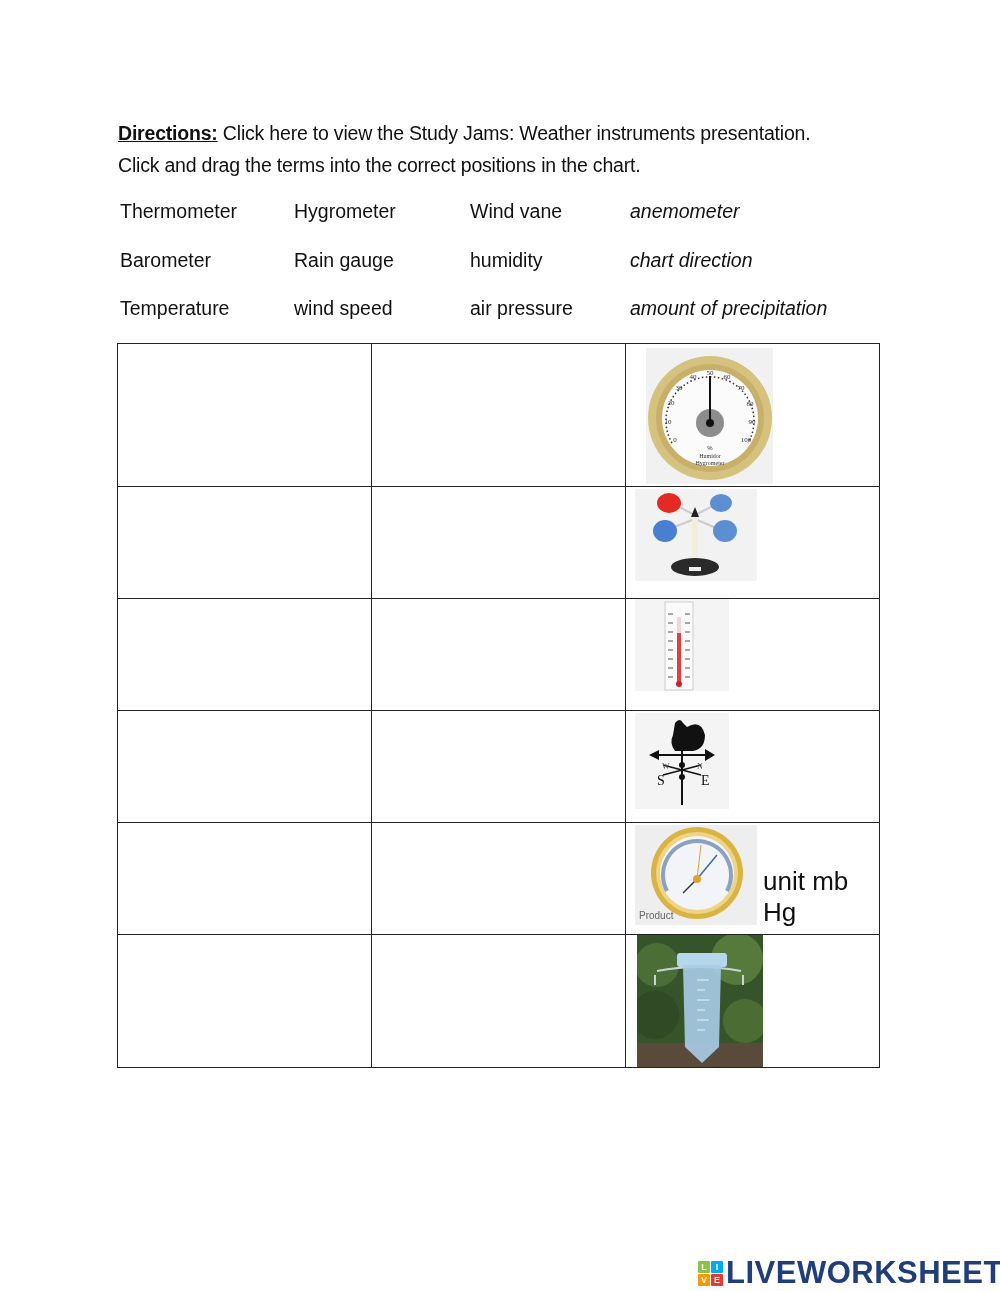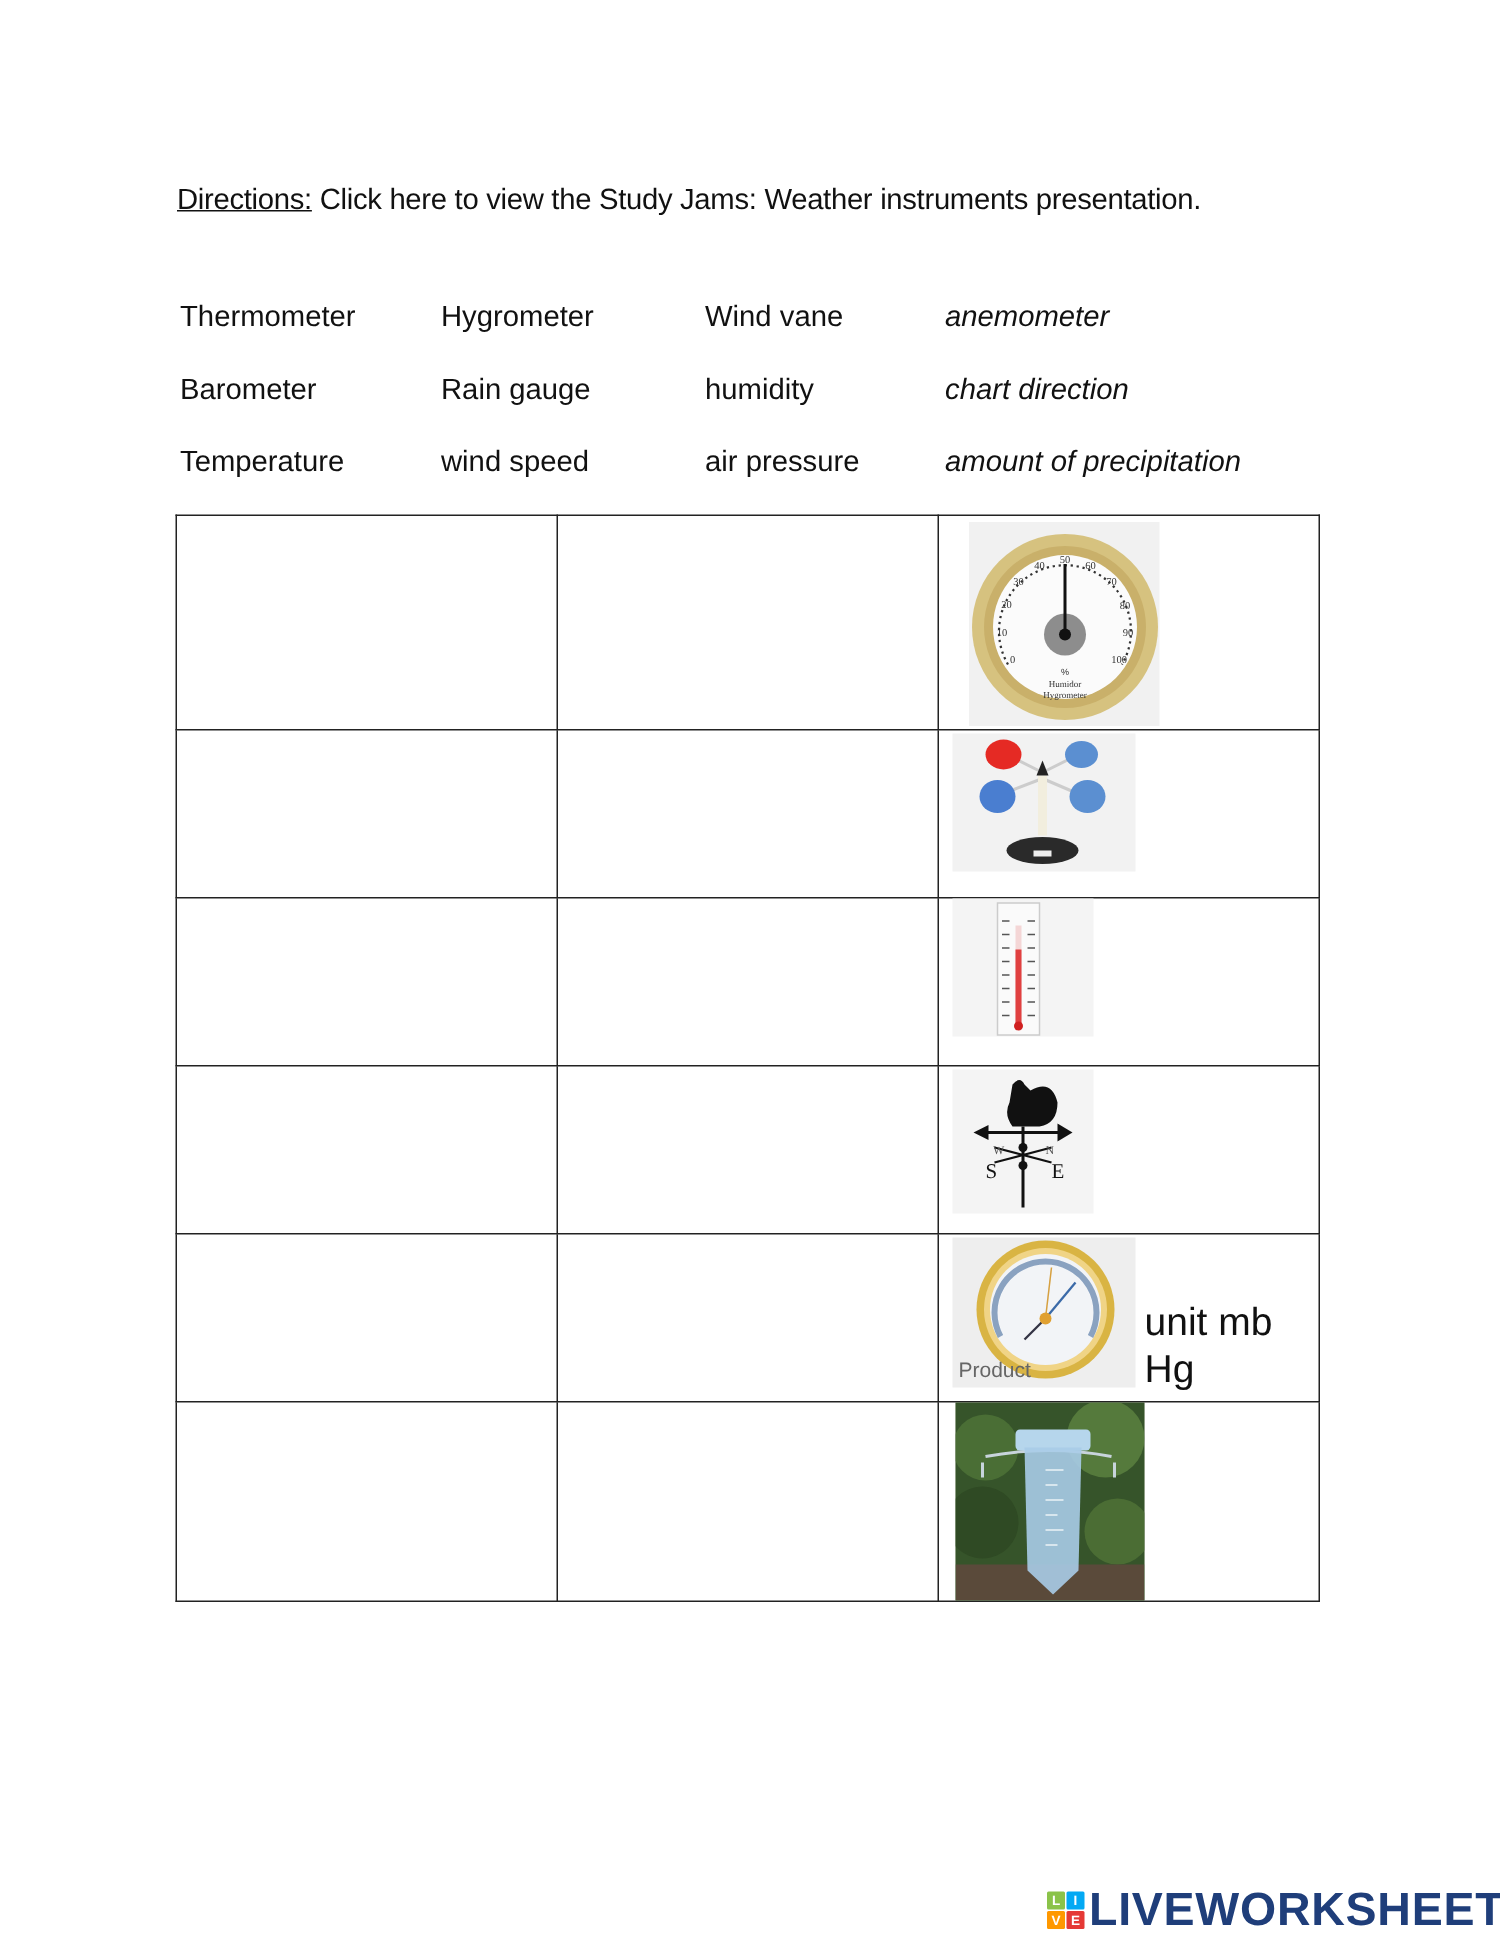--- a/index.html
+++ b/index.html
@@ -4,21 +4,21 @@
   <style>
     html, body { margin: 0; padding: 0; }
     body {
       width: 1000px; height: 1291px; background: #ffffff; position: relative; overflow: hidden;
       font-family: "Liberation Sans", "DejaVu Sans", sans-serif; color: #111;
     }
     .directions {
       position: absolute; left: 118px; top: 117px; width: 780px;
       font-size: 19.5px; line-height: 32px; letter-spacing: -0.2px;
     }
-    .directions .lbl { font-weight: normal; text-decoration: underline; text-align: center; }
+    .directions .lbl { font-weight: bold; text-decoration: underline; text-align: center; }
     .terms { position: absolute; left: 118px; top: 197px; }
     .term-row { position: relative; height: 48.5px; }
     .term {
       position: absolute; top: 0; font-size: 19.5px; line-height: 28px; white-space: nowrap; cursor: grab;
     }
     .term.c0 { left: 2px; } .term.c1 { left: 176px; } .term.c2 { left: 352px; } .term.c3 { left: 512px; font-style: italic; }
 
     table.chart {
       position: absolute; left: 117px; top: 343px; border-collapse: collapse;
       width: 763px;
@@ -41,20 +41,21 @@
     .logo-badge span { font-size: 9px; font-weight: bold; color: #fff; text-align: center; line-height: 12px; border-radius: 1px; }
     .logo-text { font-size: 31px; font-weight: bold; color: #1f3e7a; letter-spacing: 0.5px; font-family: "Liberation Sans", sans-serif; }
   </style>
 </head>
 <body>
 
 <div class="directions">
   <div>
     <span class="lbl">Directions:</span><span> Click here to view the Study Jams: Weather instruments presentation.</span>
   </div>
+  <div>Click and drag the terms into the correct positions in the chart.</div>
 </div>
 
 <div class="terms">
   <div class="term-row">
     <span class="term c0">Thermometer</span>
     <span class="term c1">Hygrometer</span>
     <span class="term c2">Wind vane</span>
     <span class="term c3">anemometer</span>
   </div>
   <div class="term-row">
@@ -216,21 +217,21 @@
         <svg width="122" height="100" viewBox="0 0 122 100">
           <circle cx="62" cy="48" r="46" fill="#d9b443"></circle>
           <circle cx="62" cy="48" r="41" fill="#f0d486"></circle>
           <circle cx="62" cy="48" r="37" fill="#f2f4f7"></circle>
           <path d="M32 66 A34 34 0 1 1 92 66" fill="none" stroke="#8aa2c0" stroke-width="4"></path>
           <line x1="62" y1="54" x2="48" y2="68" stroke="#334" stroke-width="1.5"></line>
           <line x1="62" y1="54" x2="82" y2="30" stroke="#3b6aa8" stroke-width="1.5"></line>
           <line x1="62" y1="54" x2="66" y2="20" stroke="#d6a040" stroke-width="1"></line>
           <circle cx="62" cy="54" r="4" fill="#e0a030"></circle>
         </svg>
-        <span style="position:absolute;left:4px;bottom:4px;font-size:14px;color:#666;">Product</span>
+        <span style="position:absolute;left:4px;bottom:4px;font-size:10px;color:#666;">Product</span>
       </div>
       <span class="unit-note">unit mb Hg</span>
     </td>
   </tr>
 
   <tr style="height:133px">
     <td>
           <div class="drop"></div>
         </td>
     <td>

